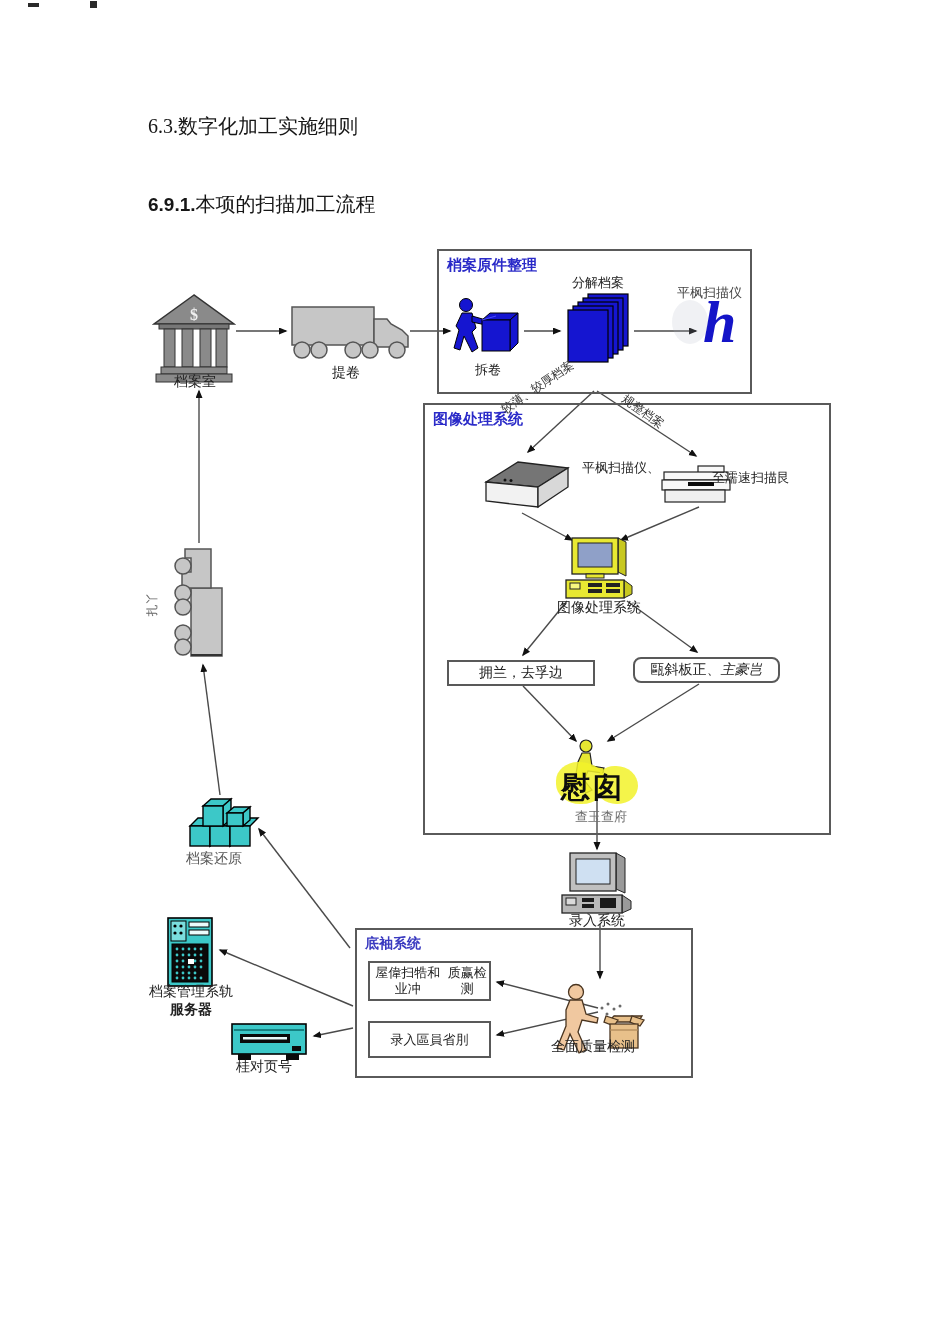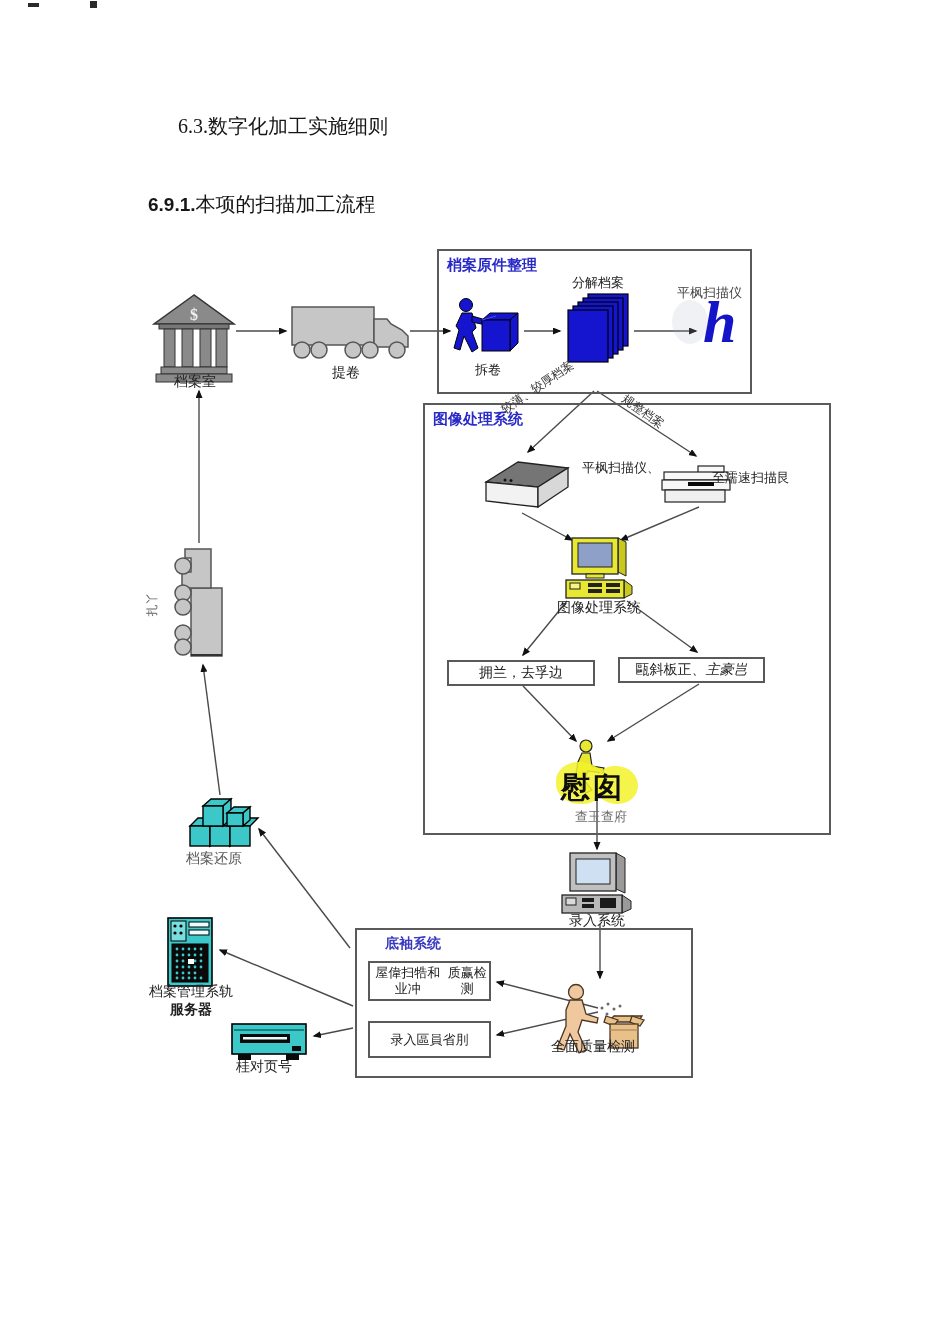--- a/index.html
+++ b/index.html
@@ -24,21 +24,21 @@
   svg{display:block;}
 </style>
 </head>
 <body>
 
 <div id="page">
 
   <div class="abs" style="left:28px;top:3px;width:11px;height:4px;background:#2a2a2a;"></div>
   <div class="abs" style="left:90px;top:1px;width:7px;height:7px;background:#2a2a2a;"></div>
 
-  <div class="lbl title" style="left:148px;top:115px;margin-left:30px;">6.3.数字化加工实施细则</div>
+  <div class="lbl title" style="left:148px;top:115px;">6.3.数字化加工实施细则</div>
   <div class="lbl" style="left:148px;top:193px;">
     <span class="subnum">6.9.1.</span><span class="subtxt">本项的扫描加工流程</span>
   </div>
 
   <svg class="abs" style="left:0;top:0;" width="950" height="1318" viewBox="0 0 950 1318">
     <defs>
       <marker id="arw" markerWidth="9" markerHeight="8" refX="7" refY="3.5" orient="auto" markerUnits="userSpaceOnUse">
         <path d="M0,0 L8.5,3.5 L0,7 Z" fill="#111"></path>
       </marker>
     </defs>
@@ -247,21 +247,21 @@
     <rect x="26" y="47" width="14" height="4" fill="#222"></rect>
     <rect x="26" y="53" width="14" height="4" fill="#222"></rect>
     <rect x="44" y="47" width="14" height="4" fill="#222"></rect>
     <rect x="44" y="53" width="14" height="4" fill="#222"></rect>
   </svg>
   <div class="lbl c" style="left:546px;top:599px;width:106px;">图像处理系统</div>
 
   <div class="pbox" style="left:447px;top:660px;width:144px;height:22px;">
     <span>拥兰，去孚边</span>
   </div>
-  <div class="pbox" style="left:618px;top:657px;width:143px;height:22px;">
+  <div class="pbox" style="left:633px;top:657px;width:143px;height:22px;border-radius:8px;">
     <span>甌斜板正、</span>
       <span style="font-style:italic;font-family:'Liberation Serif',serif;">主豪岂</span>
   </div>
 
   <svg class="abs" style="left:558px;top:738px;" width="64" height="56" viewBox="0 0 64 56">
     <g fill="#e8e832" stroke="#222" stroke-width="1.2">
       <circle cx="28" cy="8" r="6"></circle>
       <polygon points="24,15 32,15 34,28 46,30 45,35 30,33 26,42 34,52 28,55 20,44 12,52 7,48 18,36 20,24"></polygon>
     </g>
   </svg>
@@ -277,21 +277,21 @@
     <polygon points="64,44 73,50 73,58 64,62" fill="#9a9a9a" stroke="#222"></polygon>
     <rect x="4" y="44" width="60" height="18" fill="#b8b8b8" stroke="#222" stroke-width="1.3"></rect>
     <rect x="8" y="47" width="10" height="7" fill="#dadada" stroke="#222"></rect>
     <rect x="24" y="47" width="12" height="4" fill="#1a1a1a"></rect>
     <rect x="24" y="53" width="12" height="4" fill="#1a1a1a"></rect>
     <rect x="42" y="47" width="16" height="10" fill="#1a1a1a"></rect>
   </svg>
   <div class="lbl c" style="left:556px;top:912px;width:82px;">录入系统</div>
 
   <div class="frame" style="left:355px;top:928px;width:334px;height:146px;">
-    <div class="frame-title" style="font-size:14px;color:#3a3ac0;margin-left:20px;">底袖系统</div>
+    <div class="frame-title" style="font-size:14px;color:#3a3ac0;">底袖系统</div>
   </div>
 
   <div class="pbox" style="left:368px;top:961px;width:119px;height:36px;font-size:13px;line-height:16px;flex-direction:row;">
     <span>屋偉扫牿和业冲</span>
     <span>质赢检测</span>
   </div>
   <div class="pbox" style="left:368px;top:1021px;width:119px;height:33px;font-size:13px;">
     <span>录入區員省刖</span>
   </div>
 

